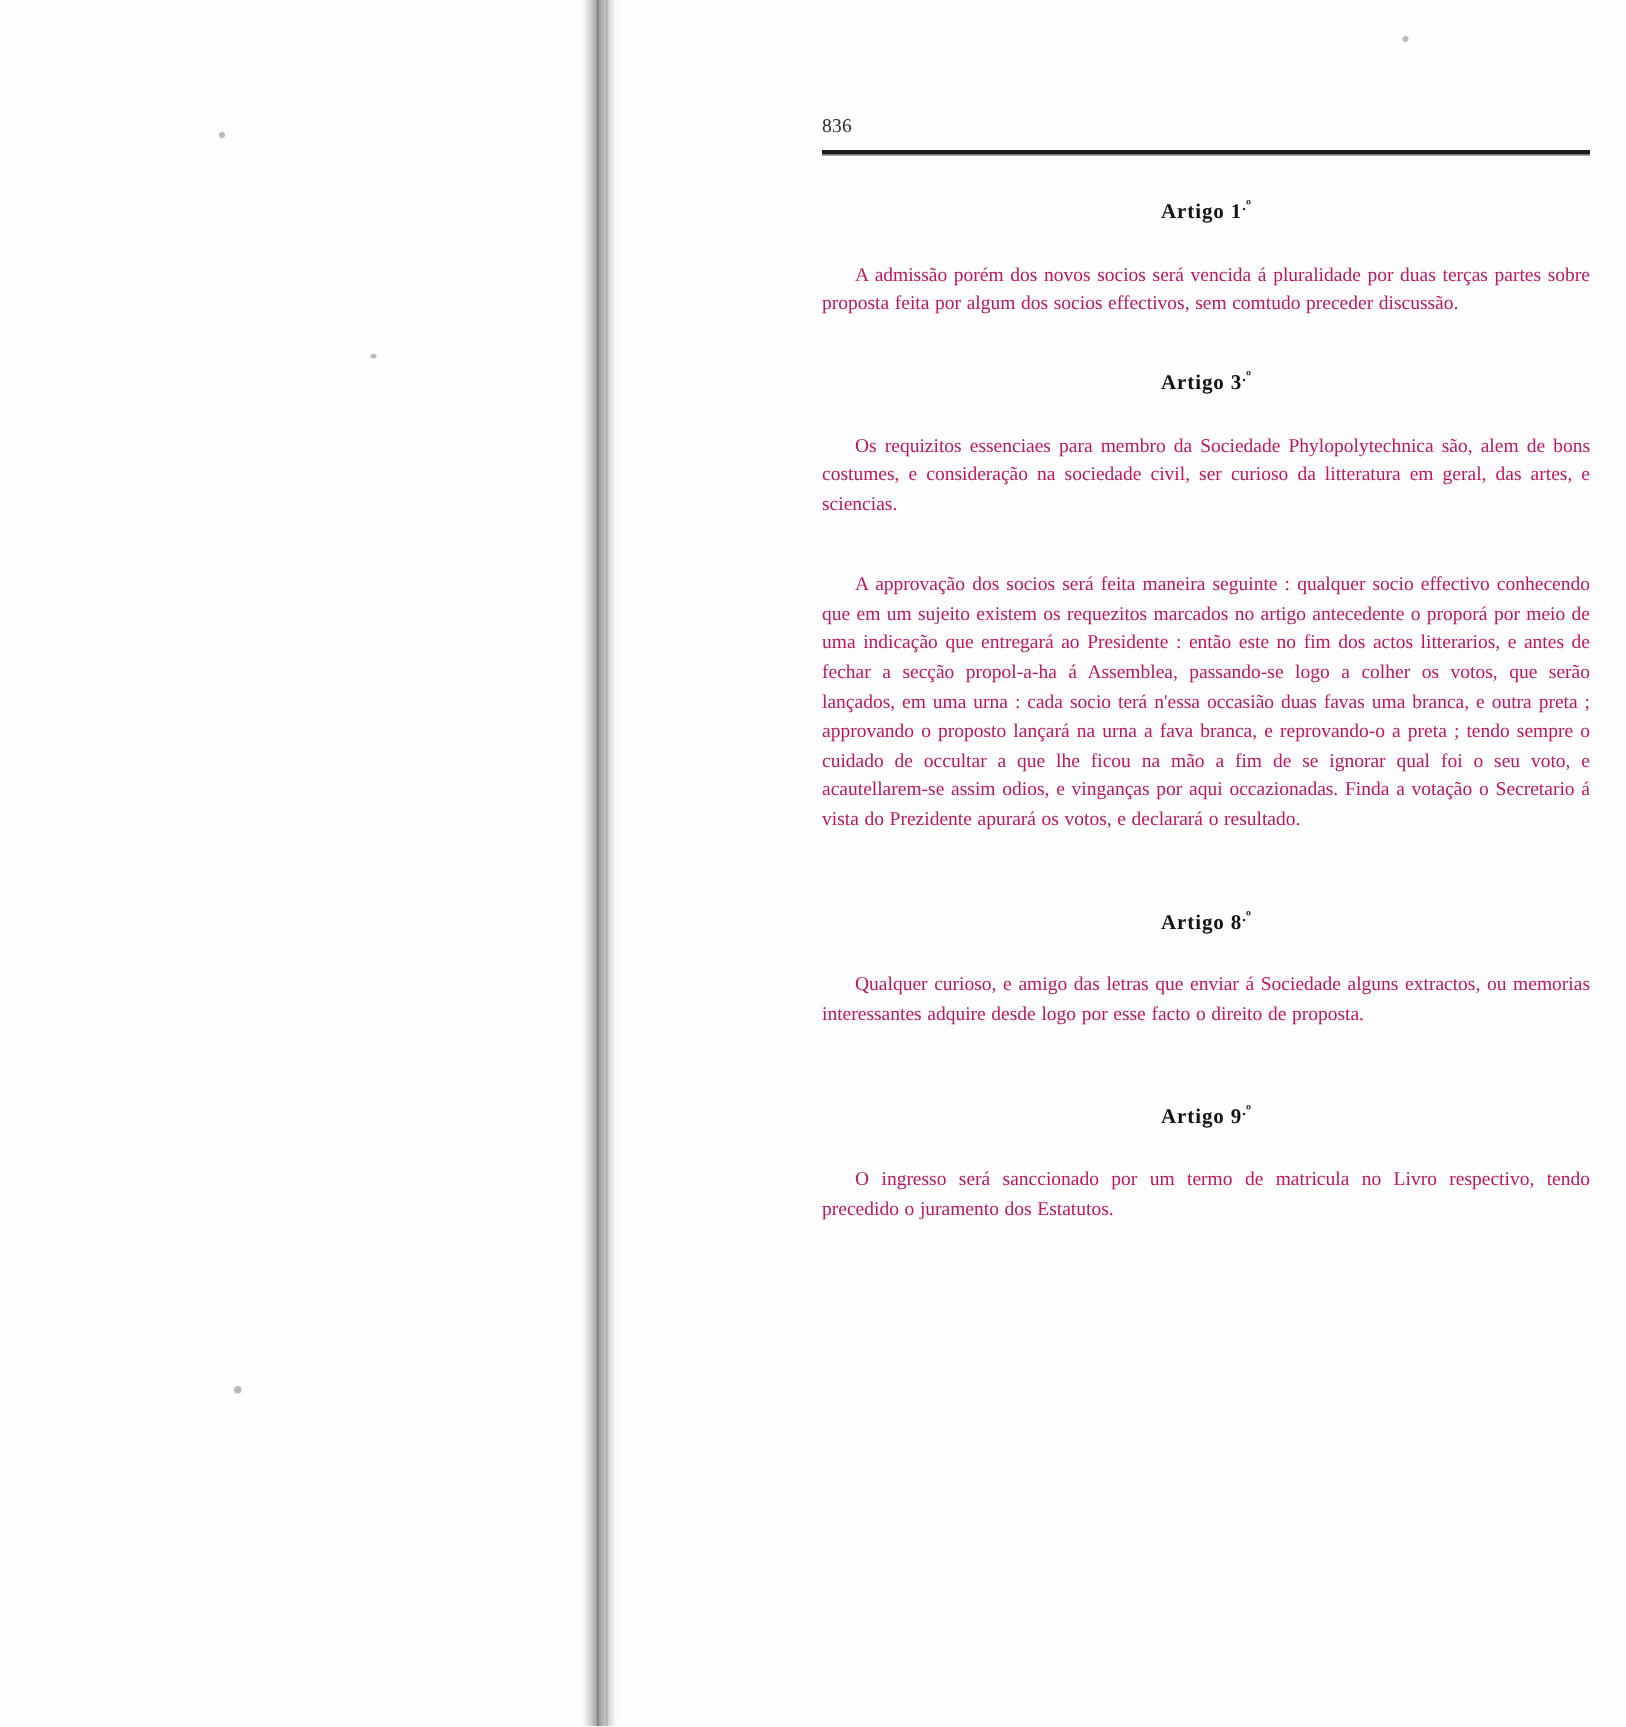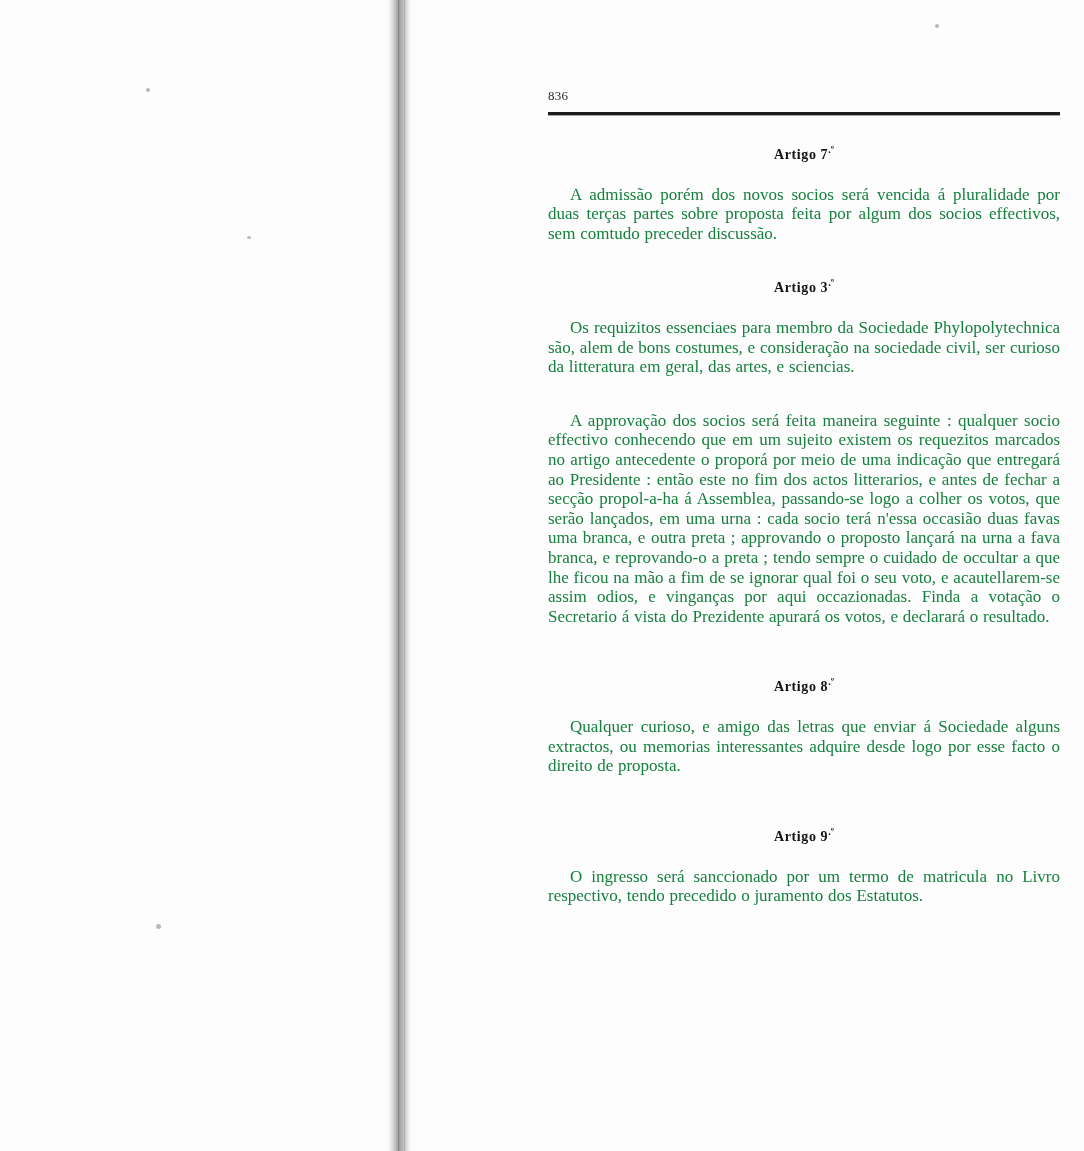--- a/index.html
+++ b/index.html
@@ -41,21 +41,21 @@
   .speck {
     position: absolute;
     background: #b9b9b9;
     border-radius: 50%;
   }
 
   
   .column {
     position: absolute;
     left: 548px;
-    top: 16px;
+    top: 4px;
     width: 512px;
     height: 1102px;
     font-family: Liberation Serif, serif;
   }
 
   .header-row {
     position: absolute;
     top: 72px;
     left: 0;
     width: 512px;
@@ -113,23 +113,23 @@
     margin: 0 0 22px 0;
   }
   .art-head .ord {
     font-size: 10px;
     vertical-align: super;
     letter-spacing: 0;
   }
 
   .para {
     margin: 0 0 34px 0;
-    font-size: 17px;
+    font-size: 13px;
     line-height: 19.6px;
-    color: #15803d;
+    color: #be185d;
     text-align: justify;
     text-indent: 22px;
     word-spacing: 0.5px;
   }
   .para.tight { margin-bottom: 32px; }
   .gap-lg { height: 16px; }
 </style>
 </head>
 <body>
 
@@ -146,21 +146,21 @@
   <div class="column">
 
     <div class="header-row">
       <div class="folio">836</div>
     </div>
     <div class="rule"></div>
 
     <div class="body">
 
       <h2 class="art-head">
-        <span>Artigo 7</span><span class="ord">.º</span>
+        <span>Artigo 1</span><span class="ord">.º</span>
       </h2>
       <p class="para">A admissão porém dos novos socios será vencida á pluralidade por duas terças partes sobre proposta feita por algum dos socios effectivos, sem comtudo preceder discussão.</p>
 
       <h2 class="art-head">
         <span>Artigo 3</span><span class="ord">.º</span>
       </h2>
       <p class="para">Os requizitos essenciaes para membro da Sociedade Phylopolytechnica são, alem de bons costumes, e consideração na sociedade civil, ser curioso da litteratura em geral, das artes, e sciencias.</p>
 
       <p class="para">A approvação dos socios será feita maneira seguinte : qualquer socio effectivo conhecendo que em um sujeito existem os requezitos marcados no artigo antecedente o proporá por meio de uma indicação que entregará ao Presidente : então este no fim dos actos litterarios, e antes de fechar a secção propol-a-ha á Assemblea, passando-se logo a colher os votos, que serão lançados, em uma urna : cada socio terá n'essa occasião duas favas uma branca, e outra preta ; approvando o proposto lançará na urna a fava branca, e reprovando-o a preta ; tendo sempre o cuidado de occultar a que lhe ficou na mão a fim de se ignorar qual foi o seu voto, e acautellarem-se assim odios, e vinganças por aqui occazionadas. Finda a votação o Secretario á vista do Prezidente apurará os votos, e declarará o resultado.</p>
 

